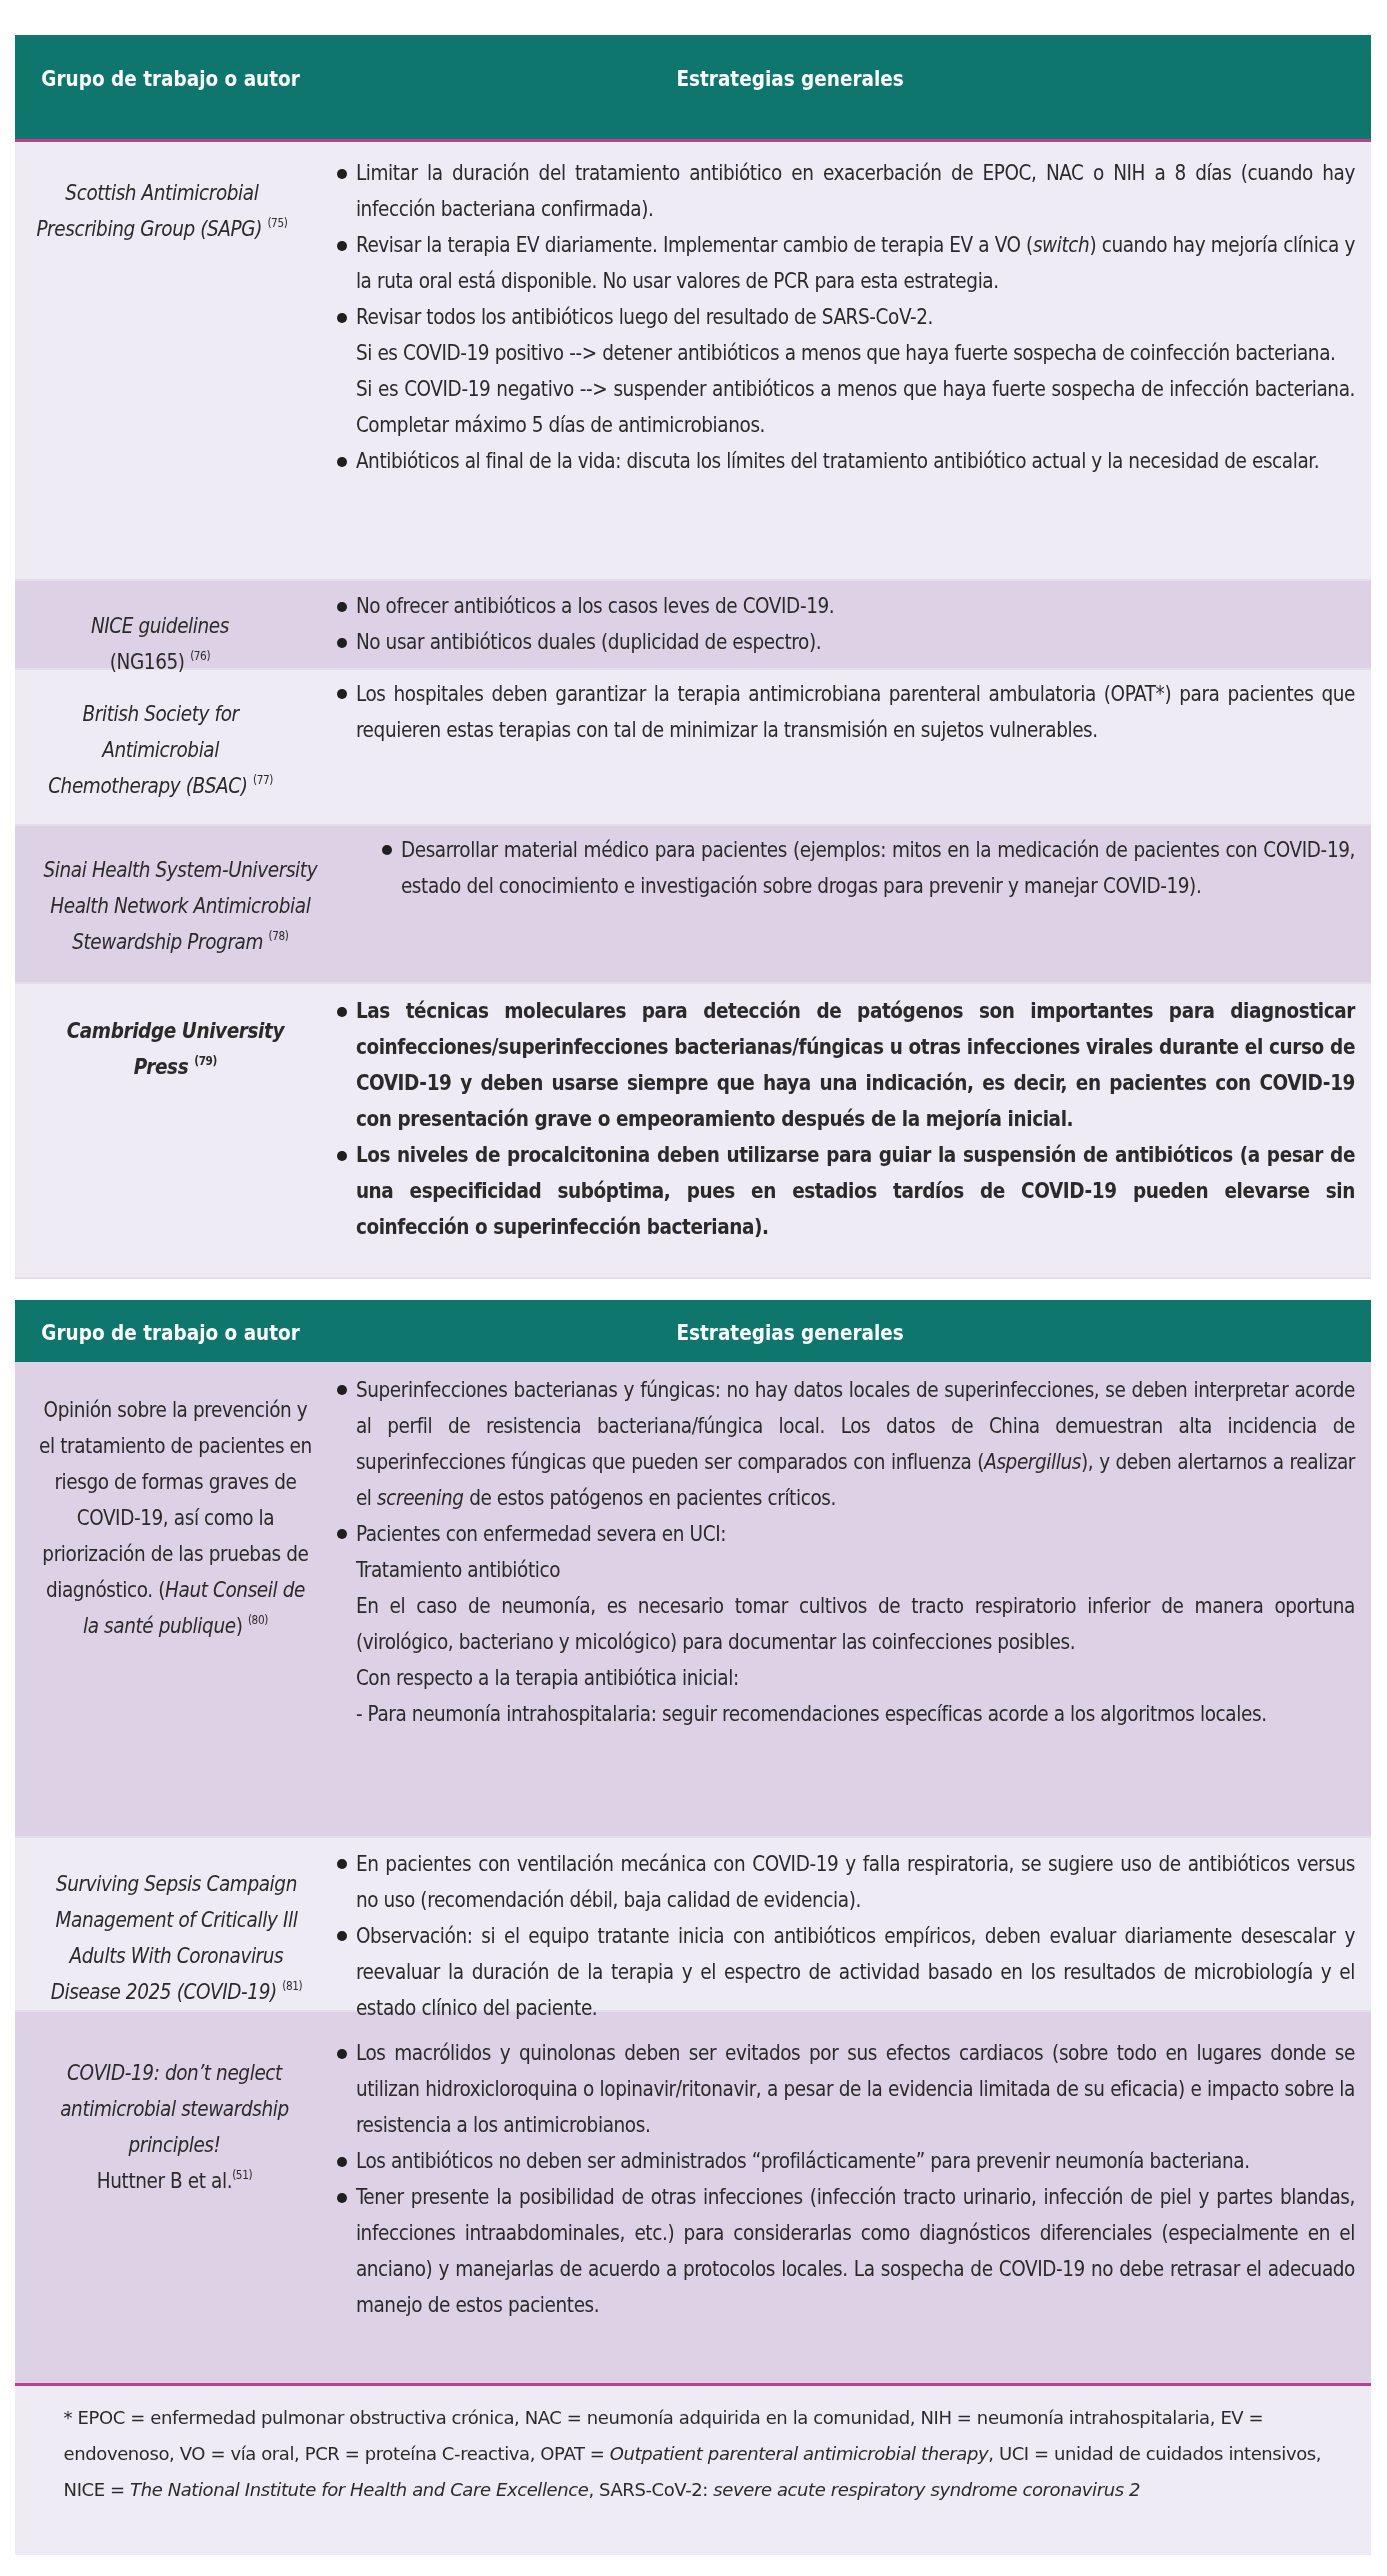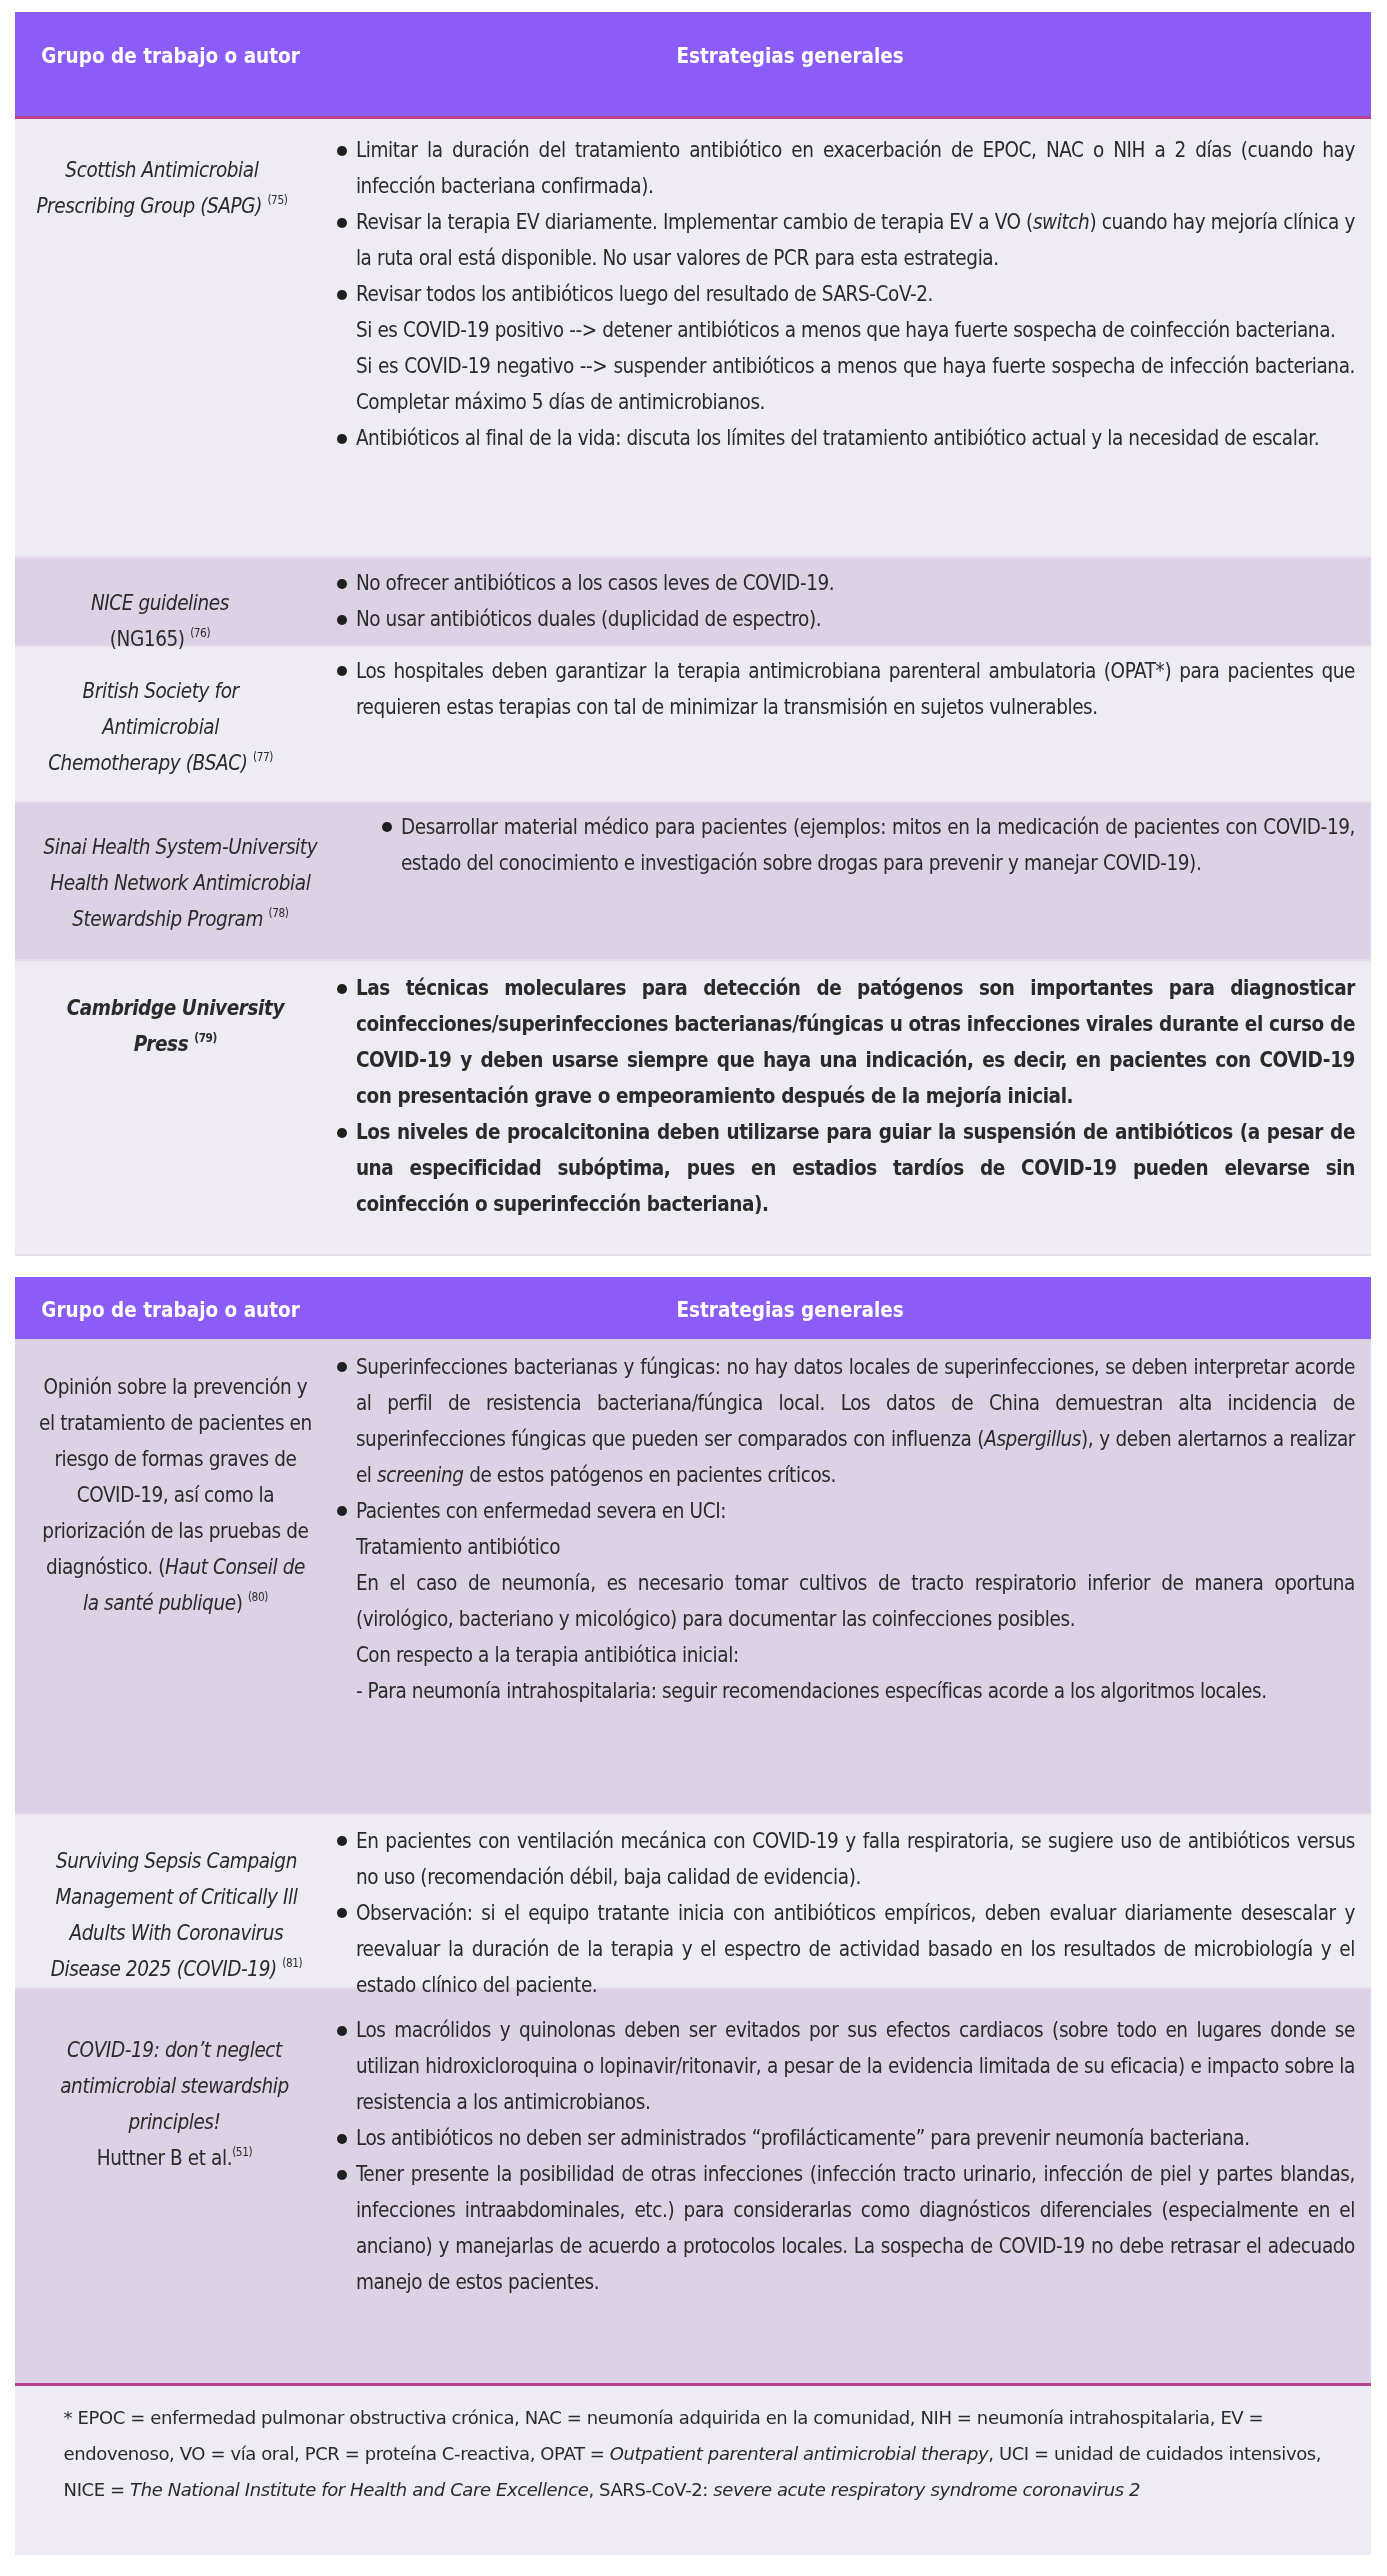--- a/index.html
+++ b/index.html
@@ -7,23 +7,24 @@
     width: 1387px; height: 2576px; position: relative; overflow: hidden;
     font-family: "DejaVu Sans Condensed", "DejaVu Sans", sans-serif;
     color: #2a2a2a;
   }
   .tbl {
     position: absolute; left: 14.6px; width: 1356px;
     font-family: "DejaVu Sans", sans-serif;
     font-stretch: condensed;
   }
   .hdr {
-    background: #8b5cf6; color: #ffffff; font-weight: bold;
+    background: #0f766e; color: #ffffff; font-weight: bold;
     font-size: 20.5px; display: flex; box-sizing: border-box;
     border-bottom: 3.9px solid #b8428f;
+    margin-top: 23px;
   }
   .hdr .c1 { width: 312px; text-align: center; }
   .hdr .c2 { flex: 1; text-align: center; padding-right: 117px; }
   .hdr1 { height: 107px; padding-top: 32px; }
   .hdr2 { height: 62px; padding-top: 20.5px; border-bottom: none; }
   .row { display: flex; box-sizing: border-box; border-bottom: 2px solid #e4ddeb; }
   .row.light { background: #eeebf4; }
   .row.dark { background: #ddd1e5; }
   .row .c1 {
     width: 312px; box-sizing: border-box; padding: 0 7.8px 0 13.7px;
@@ -66,21 +67,21 @@
   </div>
 
   <div class="row light" style="height:439px; padding-top:13.7px;">
     <div class="c1" style="padding-left:17.6px;padding-right:35px;">
       <span class="it">Scottish Antimicrobial Prescribing Group (SAPG)</span>
       <sup>(75)</sup>
     </div>
     <div class="c2">
       <div class="bullet">
           <span class="dot"></span>
-          <span class="txt">Limitar la duración del tratamiento antibiótico en exacerbación de EPOC, NAC o NIH a 2 días (cuando hay infección bacteriana confirmada).</span>
+          <span class="txt">Limitar la duración del tratamiento antibiótico en exacerbación de EPOC, NAC o NIH a 8 días (cuando hay infección bacteriana confirmada).</span>
         </div>
       <div class="bullet">
           <span class="dot"></span>
           <span class="txt"><span>Revisar la terapia EV diariamente. Implementar cambio de terapia EV a VO (</span><em>switch</em><span>) cuando hay mejoría clínica y la ruta oral está disponible. No usar valores de PCR para esta estrategia.</span></span>
         </div>
       <div class="bullet">
           <span class="dot"></span>
           <span class="txt">Revisar todos los antibióticos luego del resultado de SARS-CoV-2.</span>
         </div>
       <div class="para">Si es COVID-19 positivo --&gt; detener antibióticos a menos que haya fuerte sospecha de coinfección bacteriana.</div>

